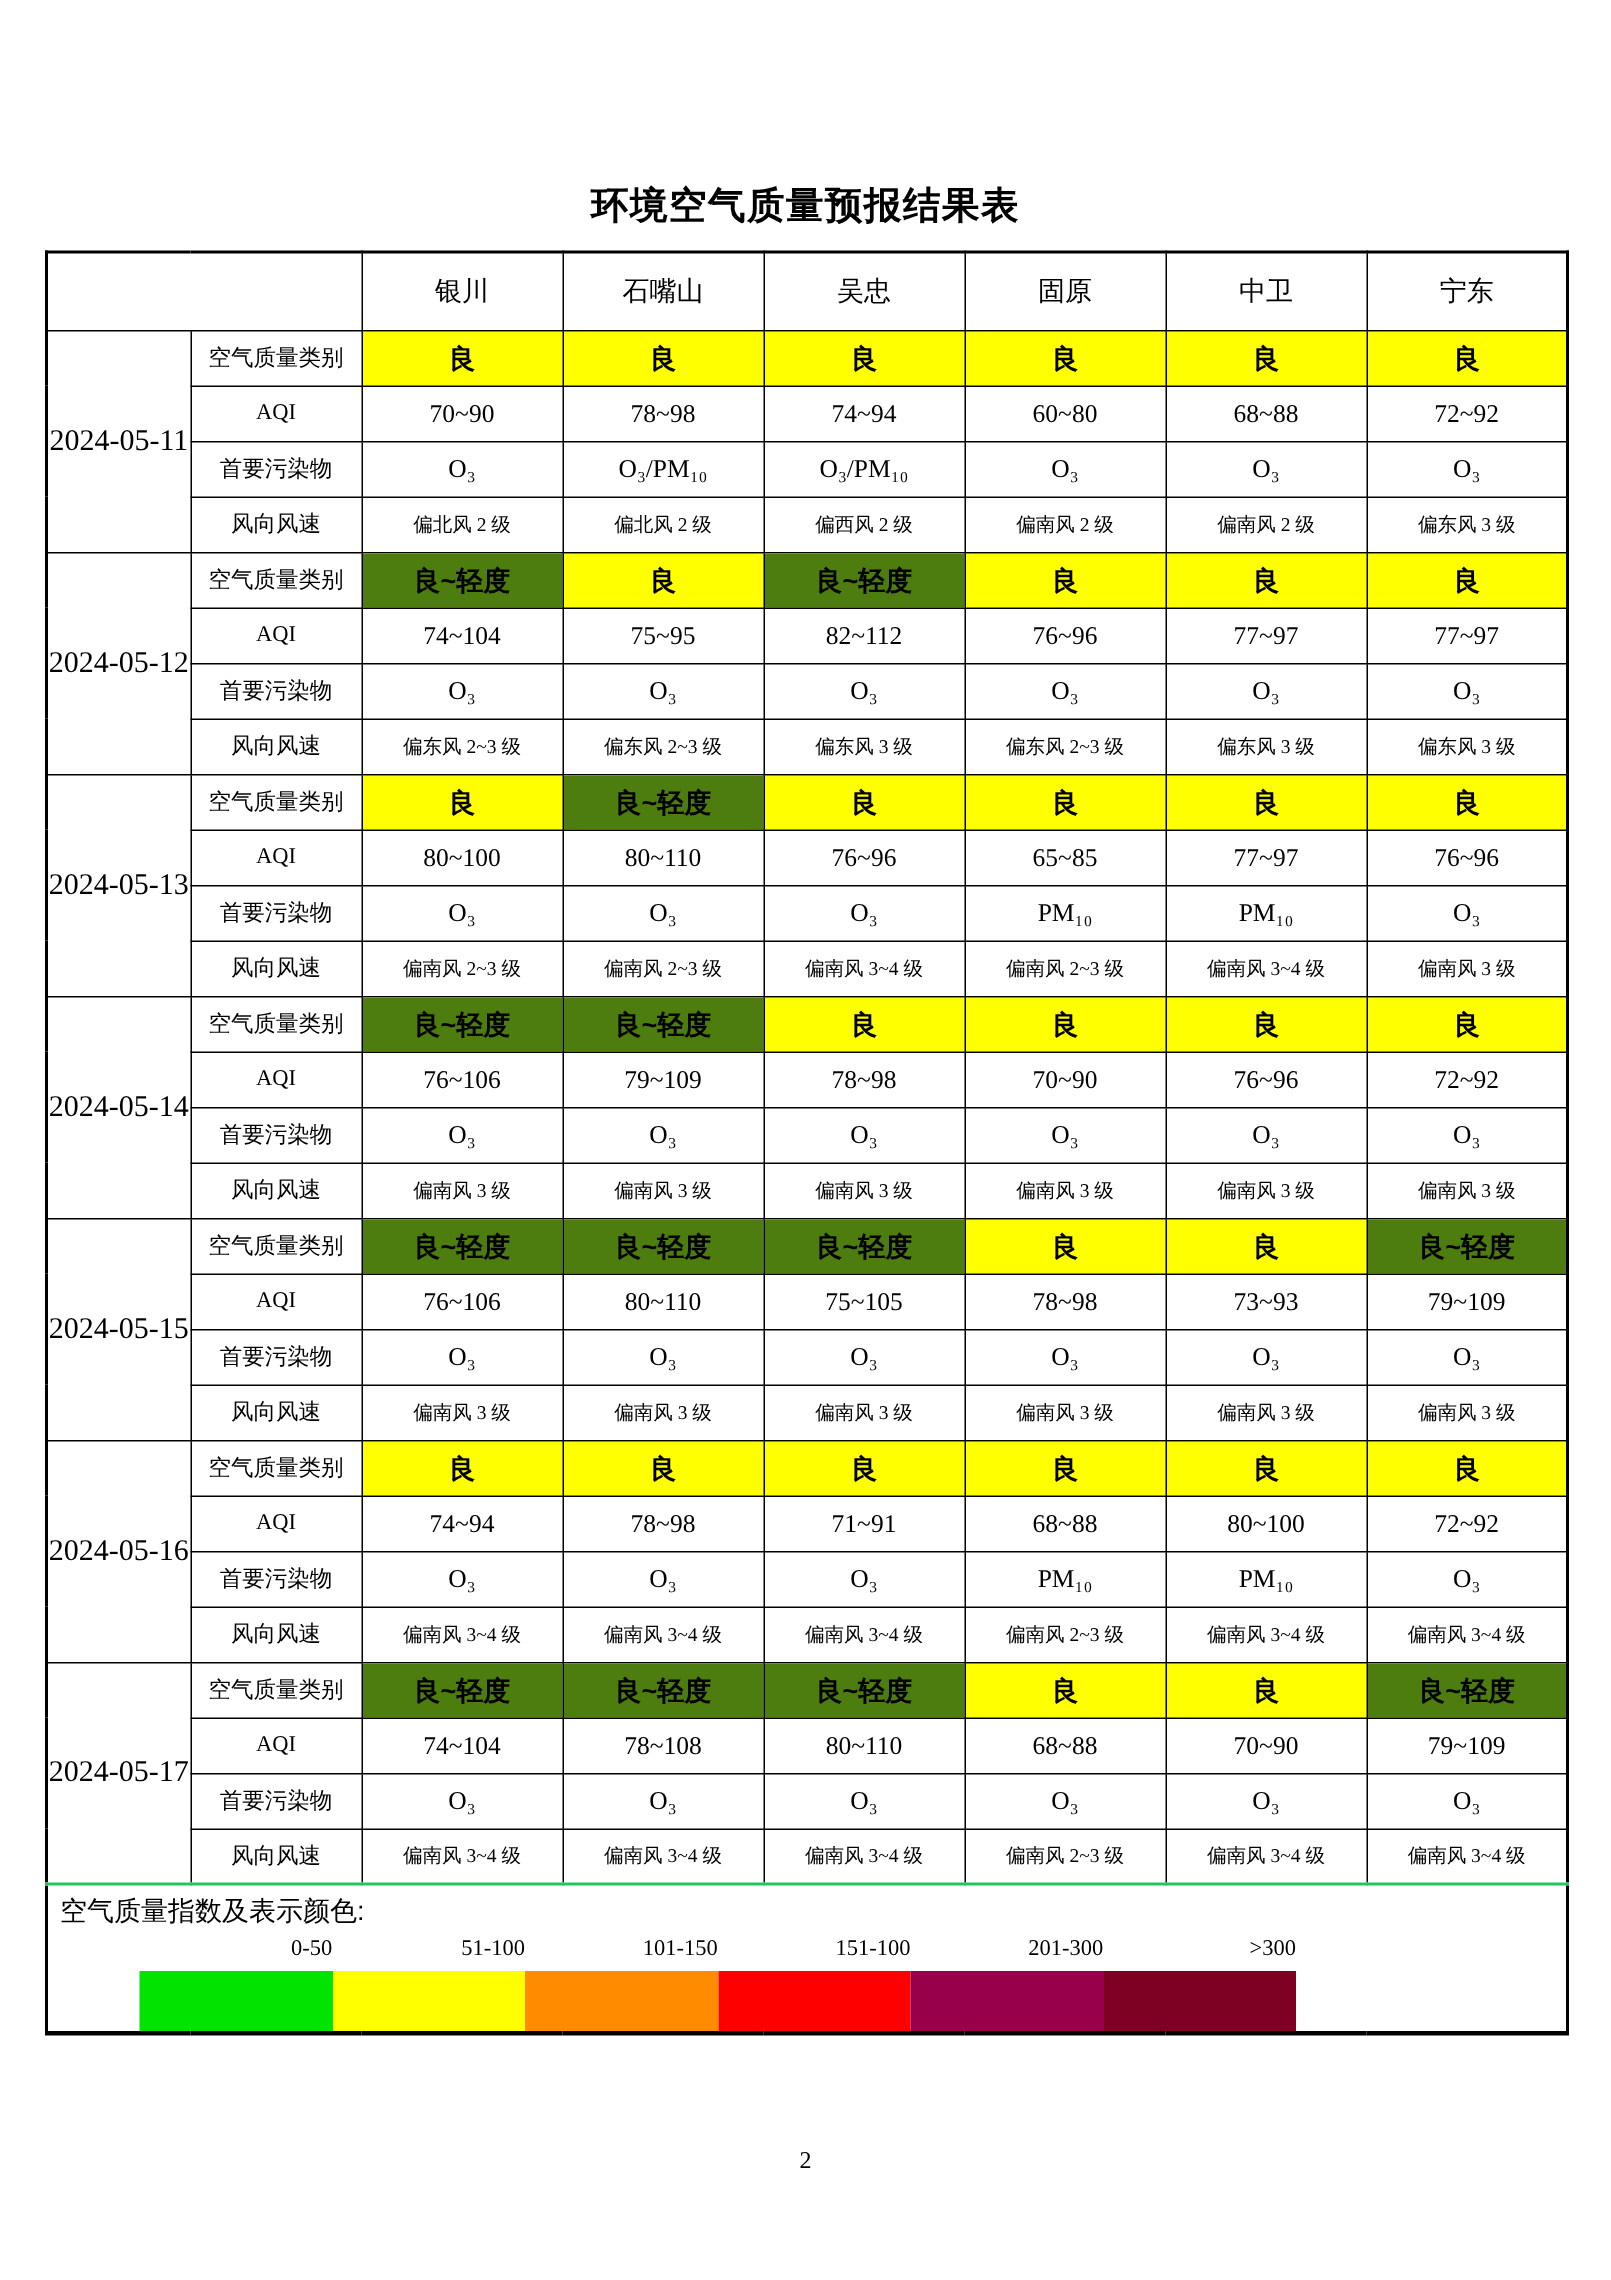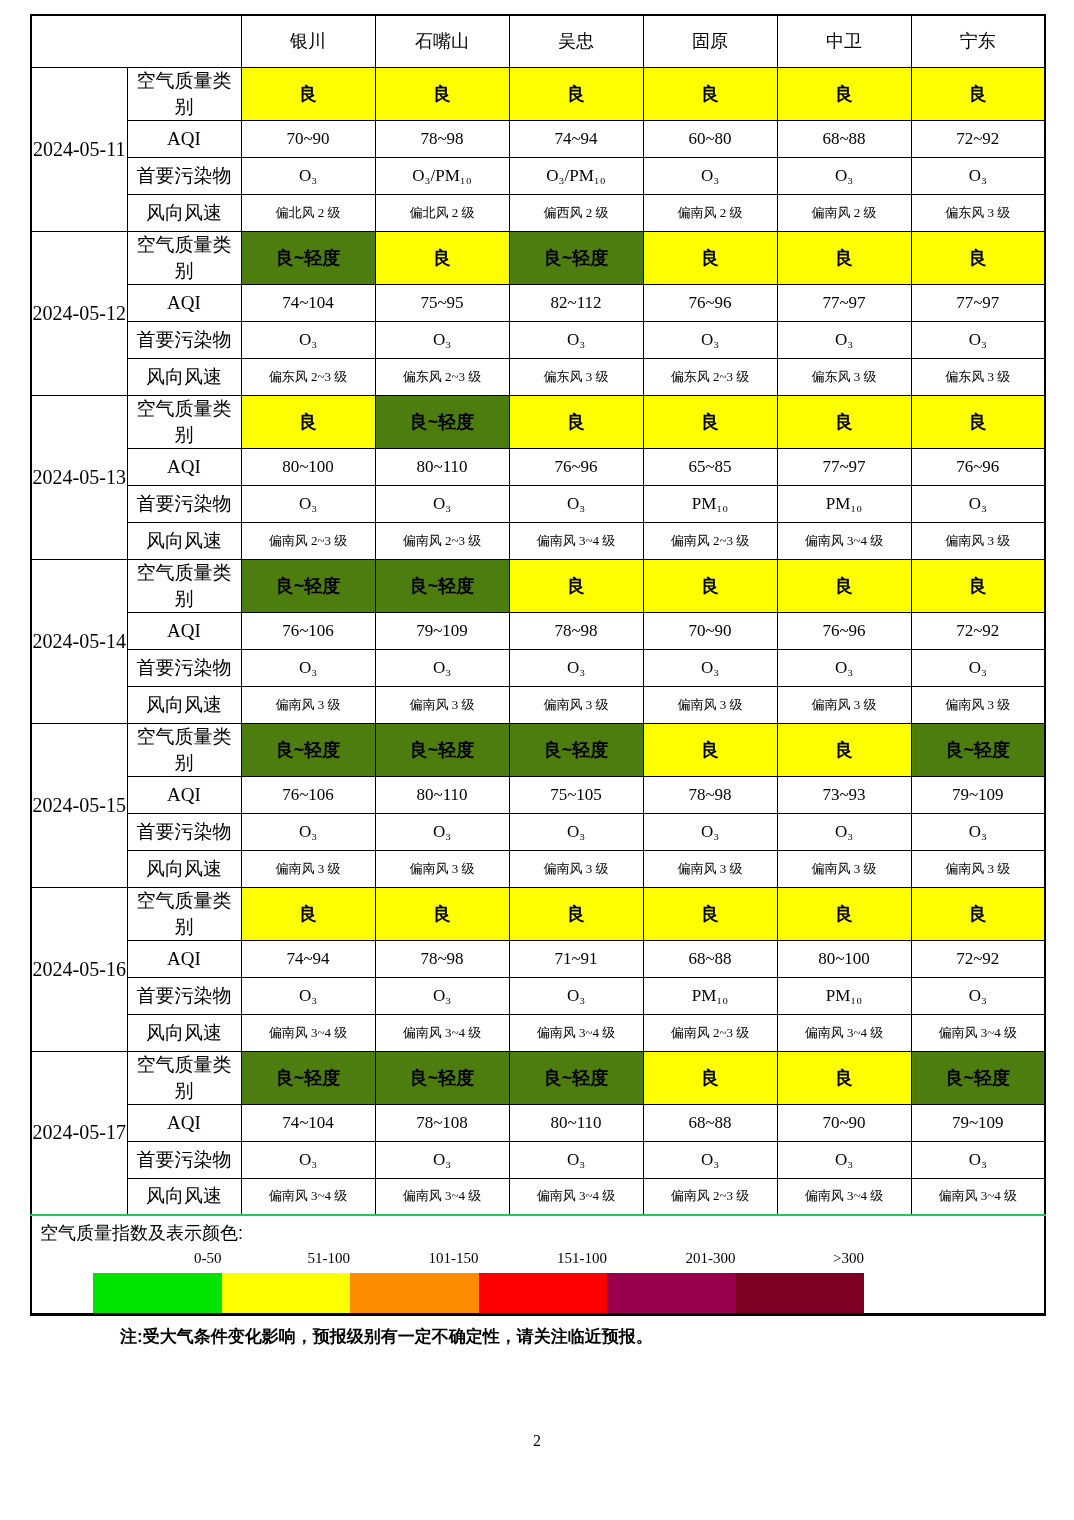--- a/index.html
+++ b/index.html
@@ -14,21 +14,21 @@
 
   tr.hdr { height: 52px; }
   th.city { font-weight: normal; font-size: 18px; }
   td.corner { border-right: 1px solid #000; }
 
   tr.r-cat  { height: 37px; }
   tr.r-val  { height: 37px; padding-left: 48px; }
   tr.r-wind { height: 37px; }
 
   td.c-date { font-size: 20px; }
-  td.c-lbl  { font-size: 19px; }
+  td.c-lbl  { font-size: 15px; }
   td.c-cat  { font-size: 18px; font-weight: bold; font-family: "Liberation Sans", "DejaVu Sans", sans-serif; }
   td.c-val  { font-size: 17px; }
   td.c-wind { font-size: 13px; }
 
   .lv-good  { background: #ffff00; }
   .lv-light { background: #4d7c0f; }
 
   tr.r-legend td { border-top: 2px solid #22c55e; text-align: left; vertical-align: top; height: 99px; padding: 5px 0 0 8px; }
   .legend-title { font-size: 18px; font-family: "Liberation Sans", "DejaVu Sans", sans-serif; }
   .legend-ranges { display: flex; margin-left: 53px; margin-top: 5px; }
@@ -37,20 +37,21 @@
   .legend-swatch { width: 128.5px; height: 40px; }
 
   .note { margin: 9px 0 0 120px; font-size: 17px; font-weight: bold; font-family: "Liberation Sans", "DejaVu Sans", sans-serif; }
   .page-num { position: absolute; top: 1432px; left: 0; width: 100%; text-align: center; font-size: 16px; }
 </style>
 </head>
 <body>
 
 <div class="page">
 
+  <div class="doc-title">环境空气质量预报结果表</div>
 
   <table class="forecast">
     <colgroup>
       <col style="width:96px">
         <col style="width:114px">
       <col style="width:134px">
         <col style="width:134px">
         <col style="width:134px">
       <col style="width:134px">
         <col style="width:134px">
@@ -351,17 +352,16 @@
           <div class="legend-swatch" style="background-color: rgb(255, 140, 0);"></div>
           <div class="legend-swatch" style="background-color: rgb(255, 0, 0);"></div>
           <div class="legend-swatch" style="background-color: rgb(153, 0, 76);"></div>
           <div class="legend-swatch" style="background-color: rgb(126, 0, 35);"></div>
         </div>
       </td>
     </tr>
   </tbody>
     </table>
 
-  <div class="note">注:受大气条件变化影响，预报级别有一定不确定性，请关注临近预报。</div>
 
   <div class="page-num">2</div>
 
 </div>
 
 </body></html>

